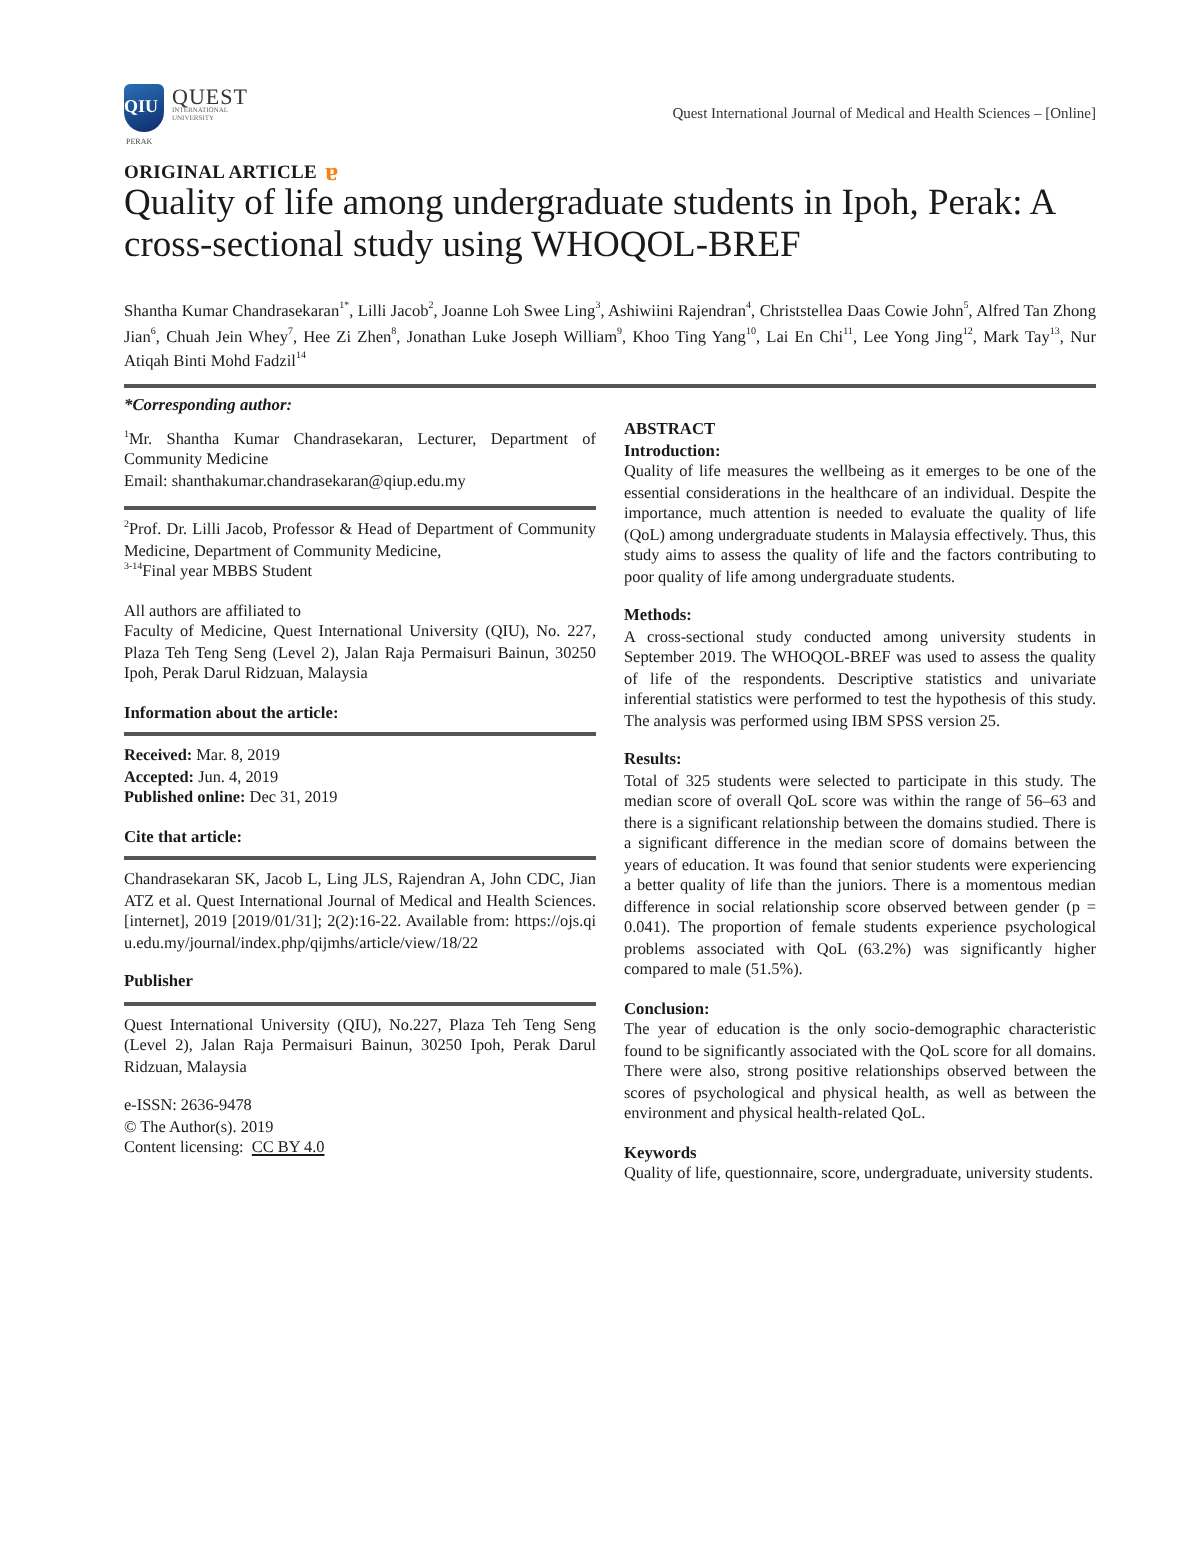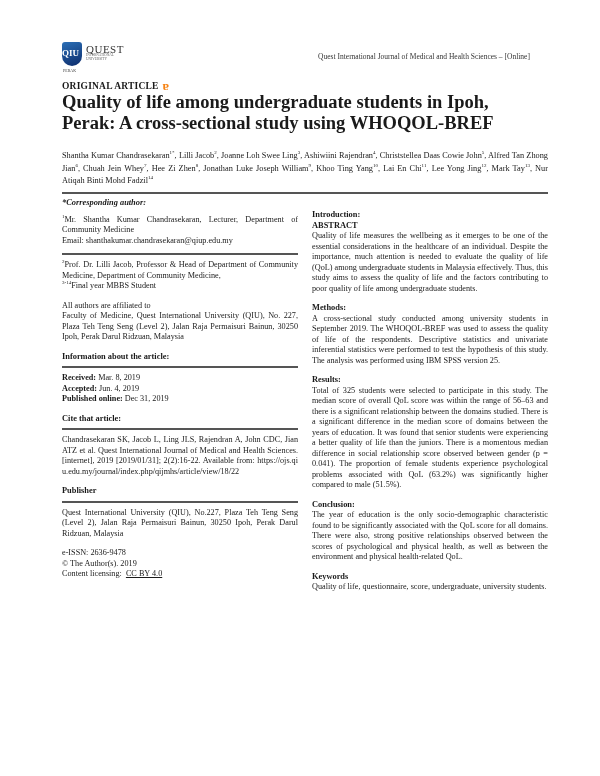--- a/index.html
+++ b/index.html
@@ -6,24 +6,24 @@
   body { width: 600px; height: 776px; position: relative; overflow: hidden;
          font-family: "Liberation Serif", serif; color: #1a1a1a; }
   .abs { position: absolute; }
   .logo { left: 62px; top: 42px; width: 70px; height: 32px; }
   .shield { position: absolute; left: 0; top: 0; width: 20px; height: 24px;
             background: linear-gradient(160deg,#2b6fb6,#0d2c6b); border-radius: 3px 3px 10px 10px;
             color: #fff; font-size: 9px; font-weight: bold; line-height: 22px; }
   .logo-name { position: absolute; left: 24px; top: 1px; font-size: 11px; letter-spacing: 0.5px; color: #333; }
   .logo-sub { position: absolute; left: 24px; top: 11px; font-size: 3.5px; color: #666; line-height: 4px; width: 30px; }
   .logo-city { position: absolute; left: 1px; top: 26px; font-size: 4px; color: #444; }
-  .journal { left: 300px; top: 52px; width: 248px; text-align: center; font-size: 7.5px; color: #333; }
+  .journal { left: 300px; top: 52px; width: 248px; text-align: right; font-size: 7.5px; color: #333; }
   .orig { left: 62px; top: 78px; font-size: 9.5px; font-weight: bold; letter-spacing: 0.2px; }
   .oa { display: inline-block; color: #f68212; font-weight: bold; font-size: 13px; margin-left: 4px; vertical-align: -1px; }
-  .title { left: 62px; top: 92px; width: 480px; font-size: 18.5px; font-weight: bold; line-height: 21px; }
+  .title { left: 62px; top: 92px; width: 480px; font-size: 18.5px; font-weight: normal; line-height: 21px; }
   .authors { left: 62px; top: 150px; width: 486px; font-size: 8.3px; line-height: 12.5px; text-align: justify; }
   .authors sup { font-size: 5px; }
   .rule { height: 2px; background: #555; }
   .col { font-size: 8.2px; line-height: 10.5px; }
   .col p { margin: 0; text-align: justify; }
   .h { font-weight: bold; font-size: 8.4px; }
   .hi { font-weight: bold; font-style: italic; font-size: 8.4px; }
   .left { left: 62px; width: 236px; }
   .right { left: 312px; width: 236px; }
   sup { font-size: 5px; line-height: 0; }
@@ -75,22 +75,22 @@
   <div class="h">Publisher</div>
   <div class="rule" style="margin:4px 0 5px 0;"></div>
   <p>Quest International University (QIU), No.227, Plaza Teh Teng Seng (Level 2), Jalan Raja Permaisuri Bainun, 30250 Ipoh, Perak Darul Ridzuan, Malaysia</p>
   <div style="height:9px"></div>
   <p>e-ISSN: 2636-9478</p>
   <p>© The Author(s). 2019</p>
   <p><span>Content licensing:</span>&nbsp; <span class="link">CC BY 4.0</span></p>
 </div>
 
 <div class="abs col right" style="top:210px;">
+  <div class="h">ABSTRACT</div>
   <div class="h">Introduction:</div>
-  <div class="h">ABSTRACT</div>
   <p>Quality of life measures the wellbeing as it emerges to be one of the essential considerations in the healthcare of an individual. Despite the importance, much attention is needed to evaluate the quality of life (QoL) among undergraduate students in Malaysia effectively. Thus, this study aims to assess the quality of life and the factors contributing to poor quality of life among undergraduate students.</p>
   <div style="height:9px"></div>
   <div class="h">Methods:</div>
   <p>A cross-sectional study conducted among university students in September 2019. The WHOQOL-BREF was used to assess the quality of life of the respondents. Descriptive statistics and univariate inferential statistics were performed to test the hypothesis of this study. The analysis was performed using IBM SPSS version 25.</p>
   <div style="height:9px"></div>
   <div class="h">Results:</div>
   <p>Total of 325 students were selected to participate in this study. The median score of overall QoL score was within the range of 56–63 and there is a significant relationship between the domains studied. There is a significant difference in the median score of domains between the years of education. It was found that senior students were experiencing a better quality of life than the juniors. There is a momentous median difference in social relationship score observed between gender (p = 0.041). The proportion of female students experience psychological problems associated with QoL (63.2%) was significantly higher compared to male (51.5%).</p>
   <div style="height:9px"></div>
   <div class="h">Conclusion:</div>
   <p>The year of education is the only socio-demographic characteristic found to be significantly associated with the QoL score for all domains. There were also, strong positive relationships observed between the scores of psychological and physical health, as well as between the environment and physical health-related QoL.</p>

